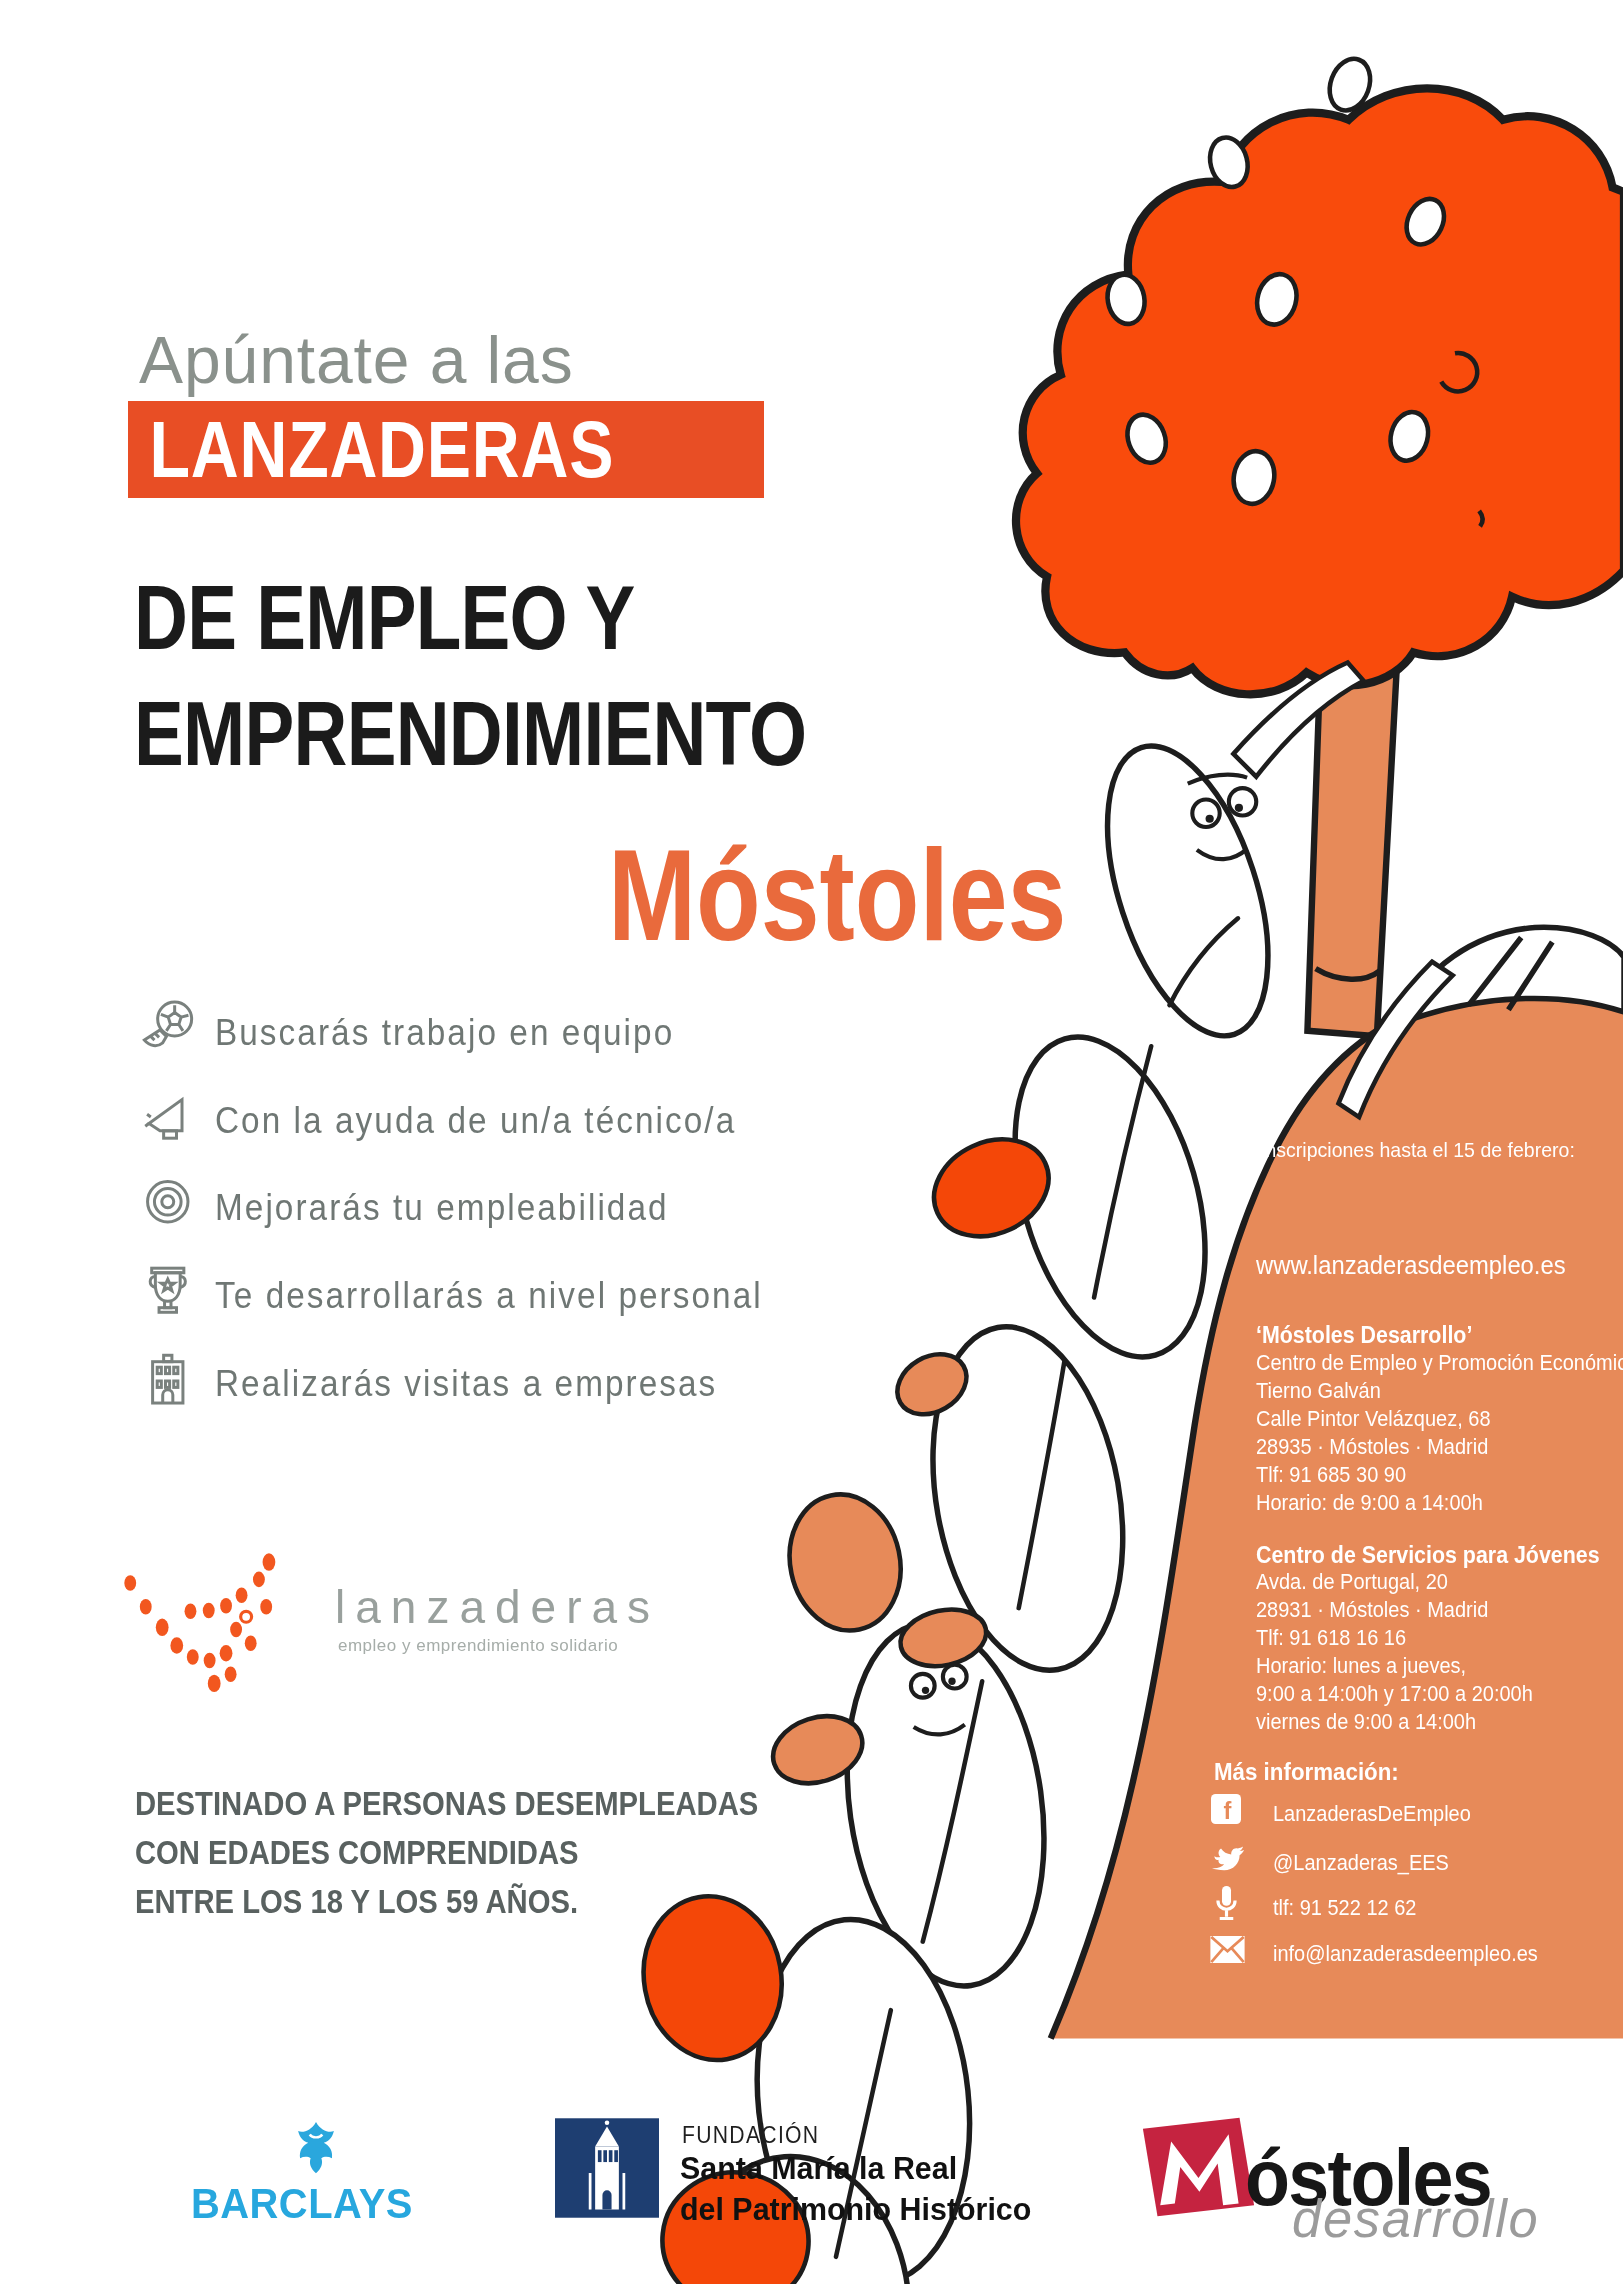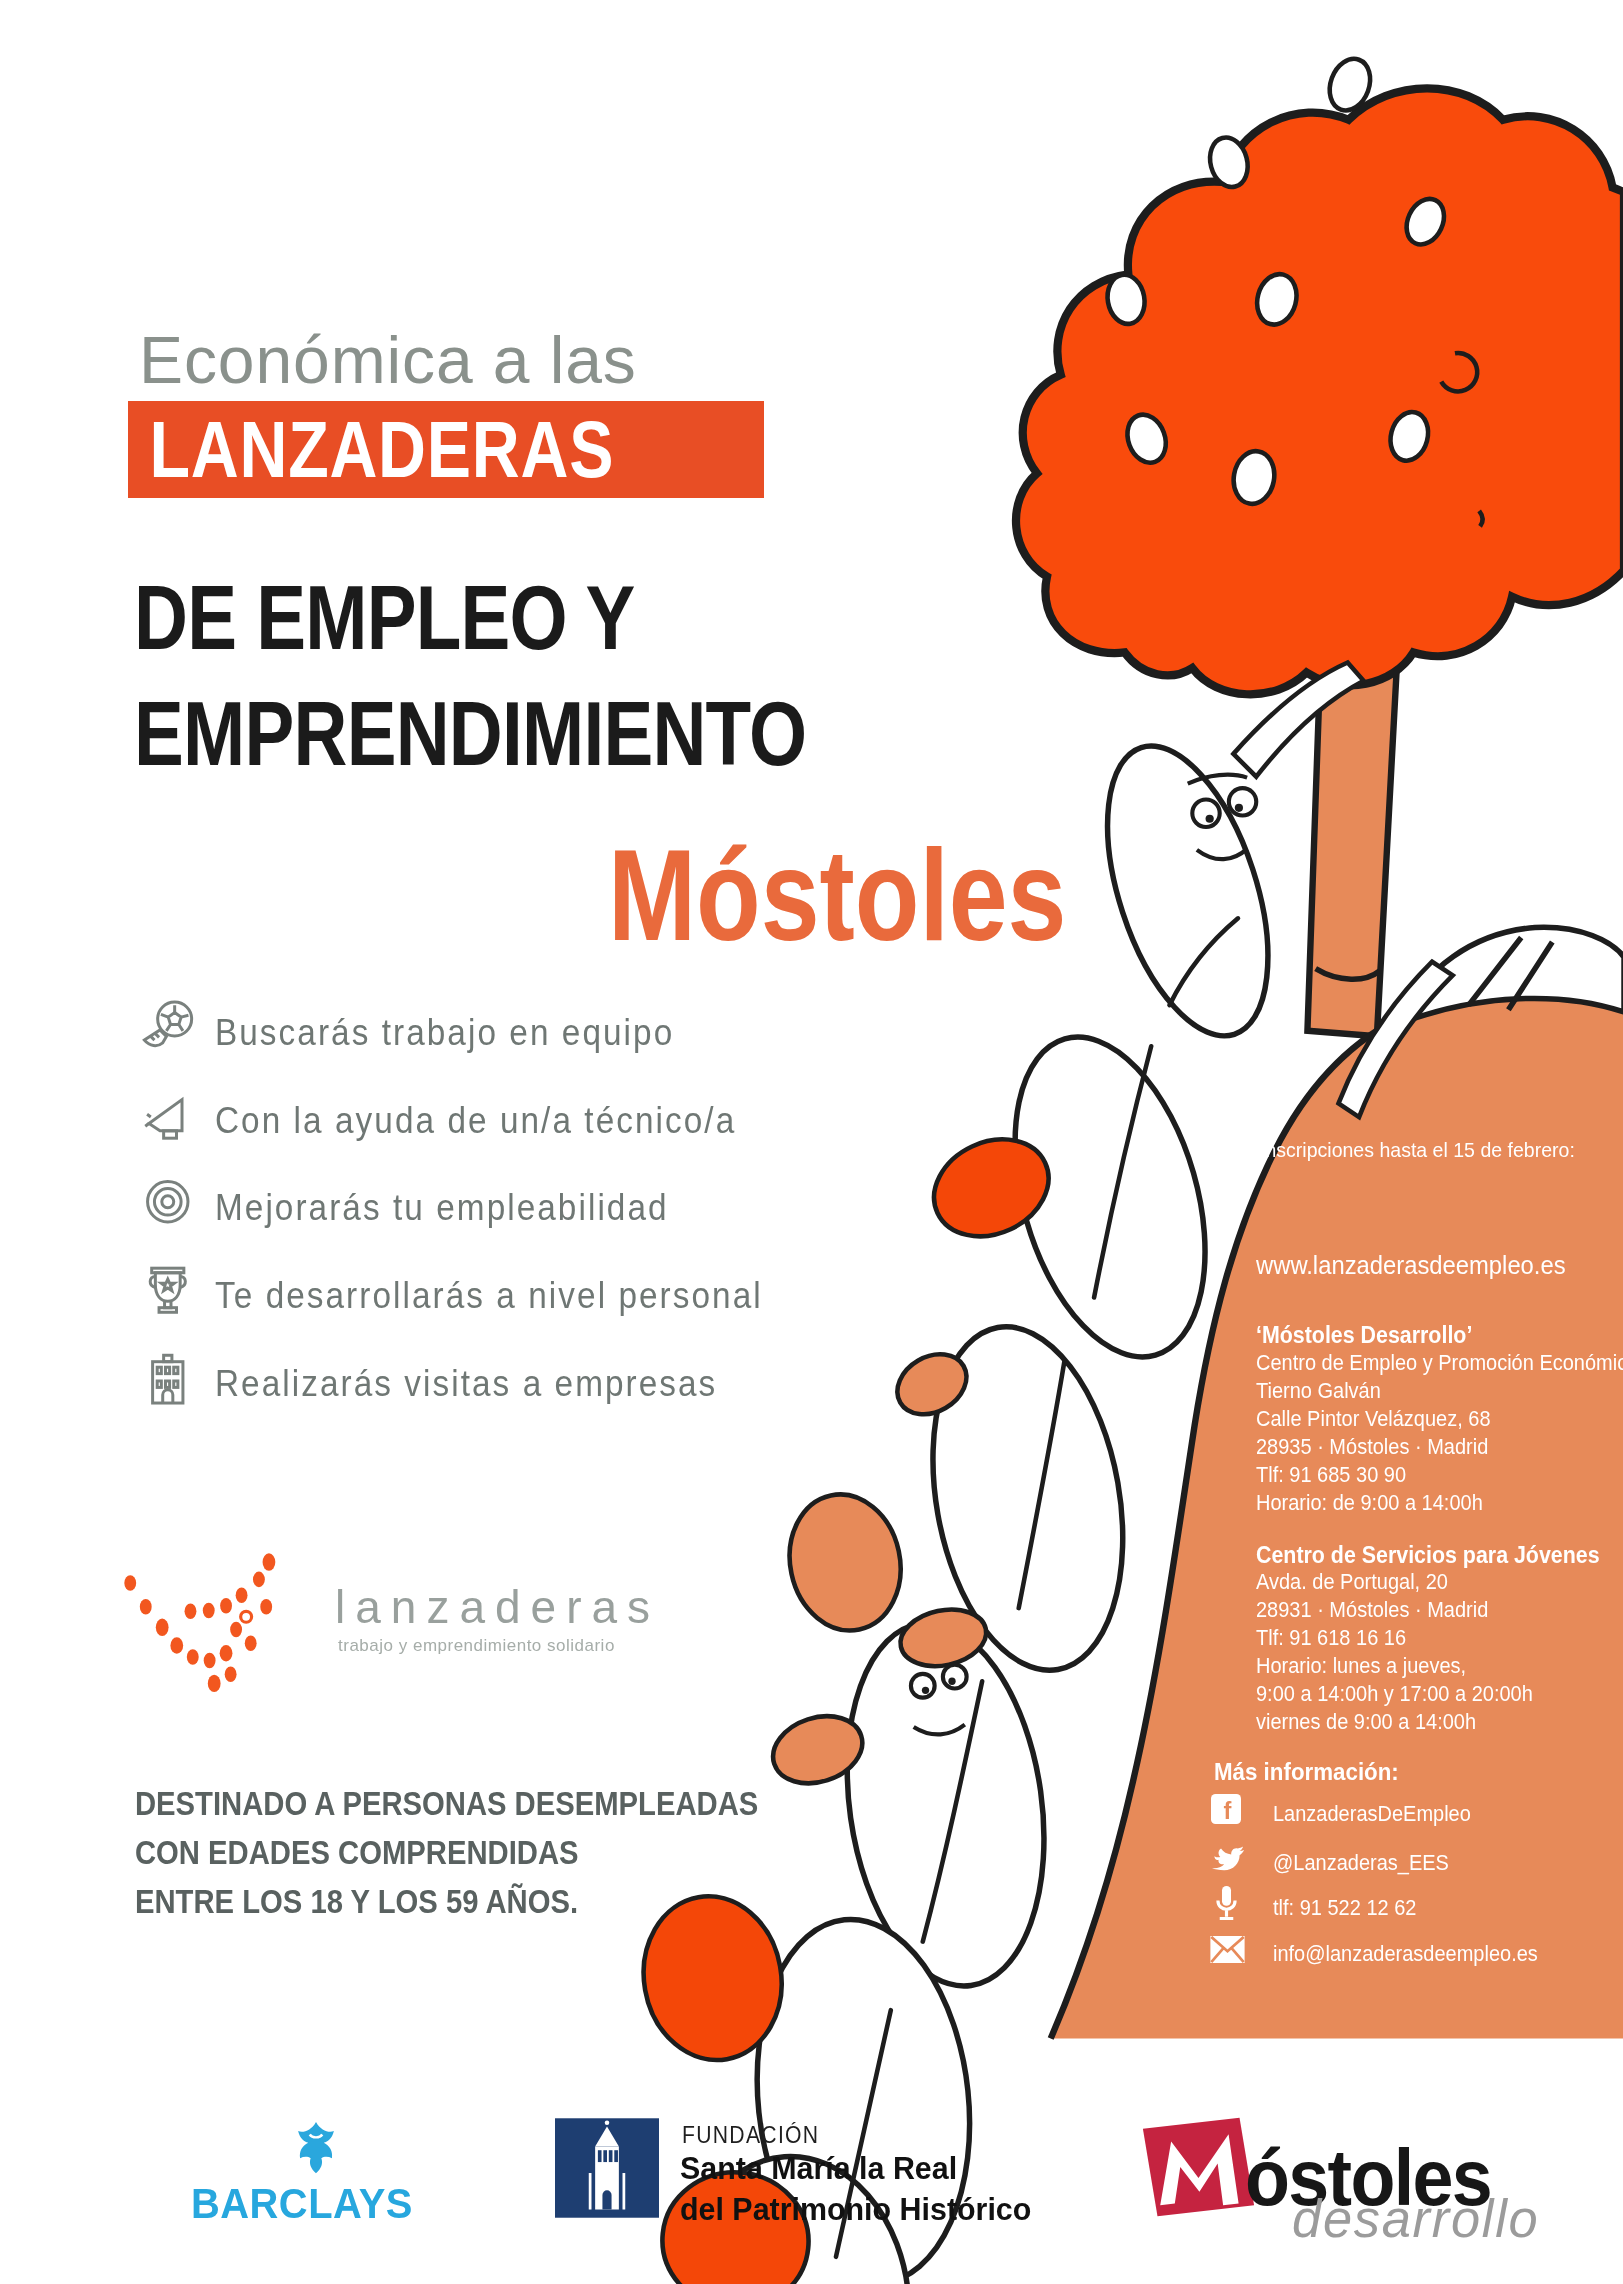--- a/index.html
+++ b/index.html
@@ -126,21 +126,21 @@
       <g fill="none" stroke="#1D1D1D" stroke-width="10" stroke-linecap="round">
         <path d="M2520 2290 C2470 2480 2430 2660 2395 2840"></path>
         <path d="M2330 2980 C2300 3160 2265 3340 2230 3520"></path>
         <path d="M2150 3680 C2110 3870 2070 4060 2020 4250"></path>
         <path d="M1950 4400 C1910 4580 1870 4760 1830 4940"></path>
         <path d="M2560 2200 C2600 2120 2650 2060 2710 2010"></path>
       </g>
     </g>
   </svg>
 
-  <div class="abs sx kicker">Económica a las</div>
+  <div class="abs sx kicker">Apúntate a las</div>
   <div class="abs hlbox">
     <span class="hltext">LANZADERAS</span>
   </div>
   <div class="abs sx h1a">DE EMPLEO Y</div>
   <div class="abs sx h1b">EMPRENDIMIENTO</div>
   <div class="abs sx city">Móstoles</div>
 
   <div class="abs" style="left:137px;top:996px;">
     <div style="position:relative;">
 
@@ -229,21 +229,21 @@
       <ellipse cx="282" cy="200" rx="13" ry="17"></ellipse>
       <ellipse cx="202" cy="288" rx="14" ry="19"></ellipse>
       <ellipse cx="238" cy="268" rx="13" ry="17"></ellipse>
       <ellipse cx="300" cy="60" rx="13" ry="17"></ellipse>
       <ellipse cx="316" cy="120" rx="13" ry="17"></ellipse>
       <ellipse cx="322" cy="22" rx="14" ry="19"></ellipse>
     </g>
     <circle cx="272" cy="142" r="12" fill="none" stroke="#F2571F" stroke-width="7"></circle>
   </svg>
   <div class="abs brandword">lanzaderas</div>
-  <div class="abs brandtag">trabajo y emprendimiento solidario</div>
+  <div class="abs brandtag">empleo y emprendimiento solidario</div>
 
   <div class="abs sx aud" style="left:135px;top:1784px;">DESTINADO A PERSONAS DESEMPLEADAS</div>
   <div class="abs sx aud" style="left:135px;top:1833px;">CON EDADES COMPRENDIDAS</div>
   <div class="abs sx aud" style="left:135px;top:1882px;">ENTRE LOS 18 Y LOS 59 AÑOS.</div>
 
   <div class="abs sx ptxt pdeadline">Inscripciones hasta el 15 de febrero:</div>
   <div class="abs sx ptxt pweb">www.lanzaderasdeempleo.es</div>
 
   <div class="abs sx ptxt ptitle" style="left:1256px;top:1322px;">‘Móstoles Desarrollo’</div>
   <div class="abs sx ptxt pline" style="left:1256px;top:1351px;">Centro de Empleo y Promoción Económica</div>

